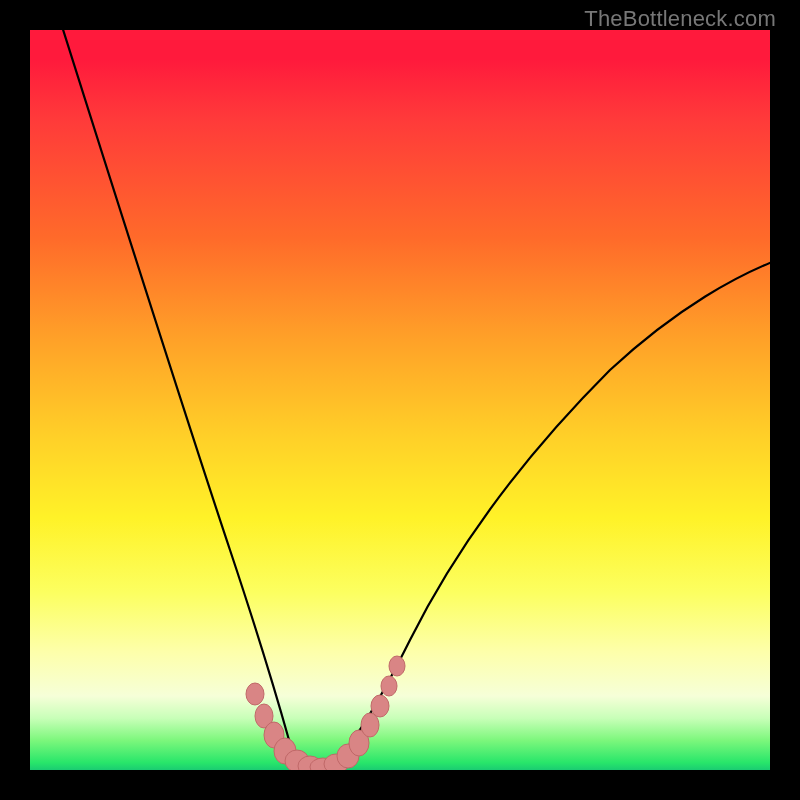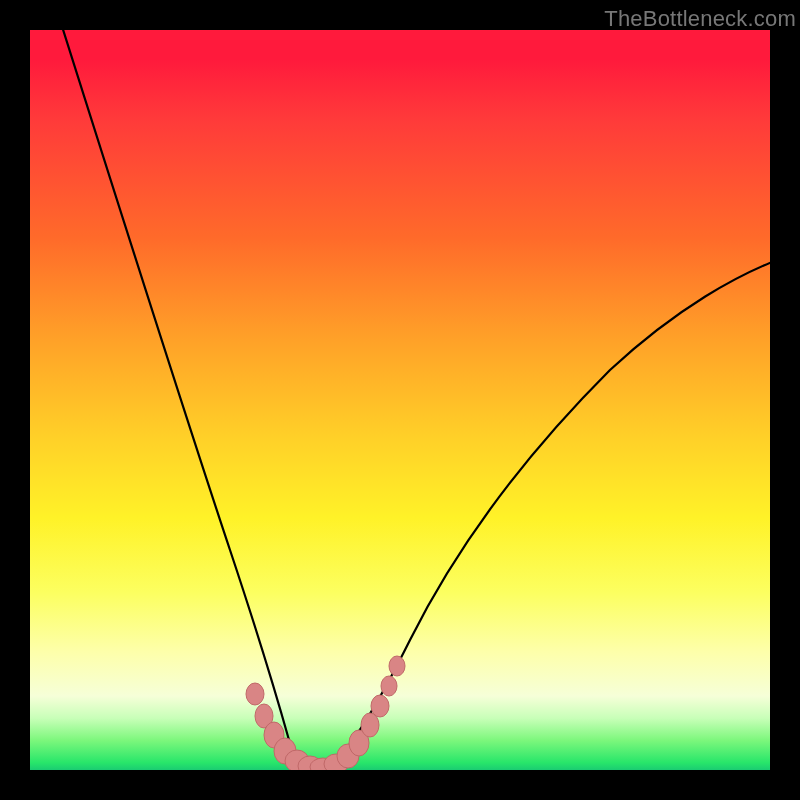--- a/index.html
+++ b/index.html
@@ -37,21 +37,21 @@
       #f6ffd8 90%,
       #c8ffb8 93%,
       #7cf77c 96%,
       #28e66a 99%,
       #1acc72 100%
     );
   }
   .watermark {
     position: absolute;
     top: 6px;
-    right: 4px;
+    right: 24px;
     color: #777;
     font-size: 22px;
     font-weight: 400;
     letter-spacing: 0.2px;
     user-select: none;
   }
   svg.curve {
     position: absolute;
     left: 0;
     top: 0;

